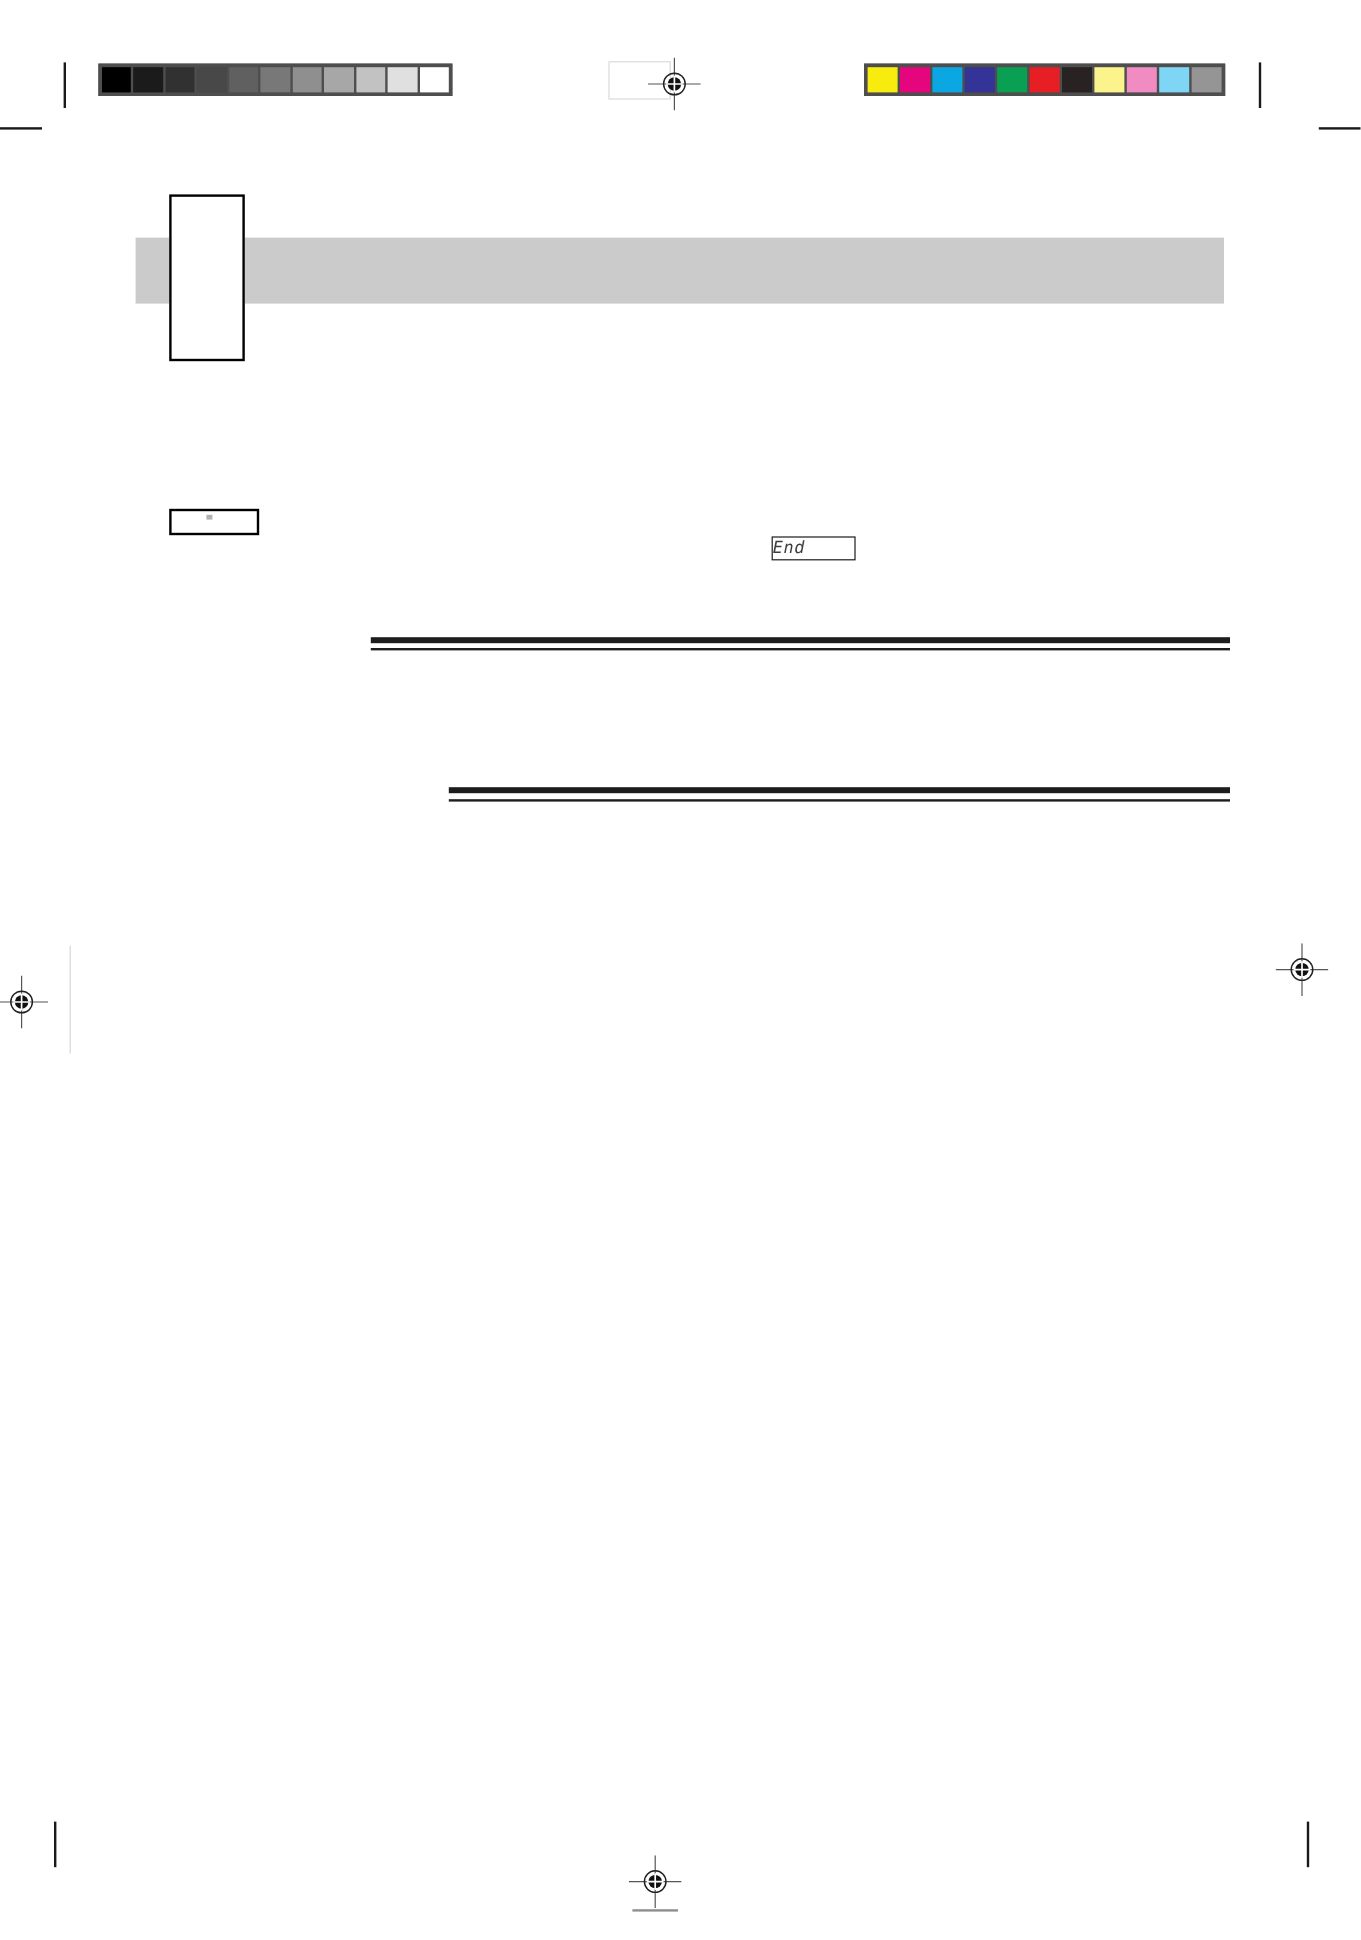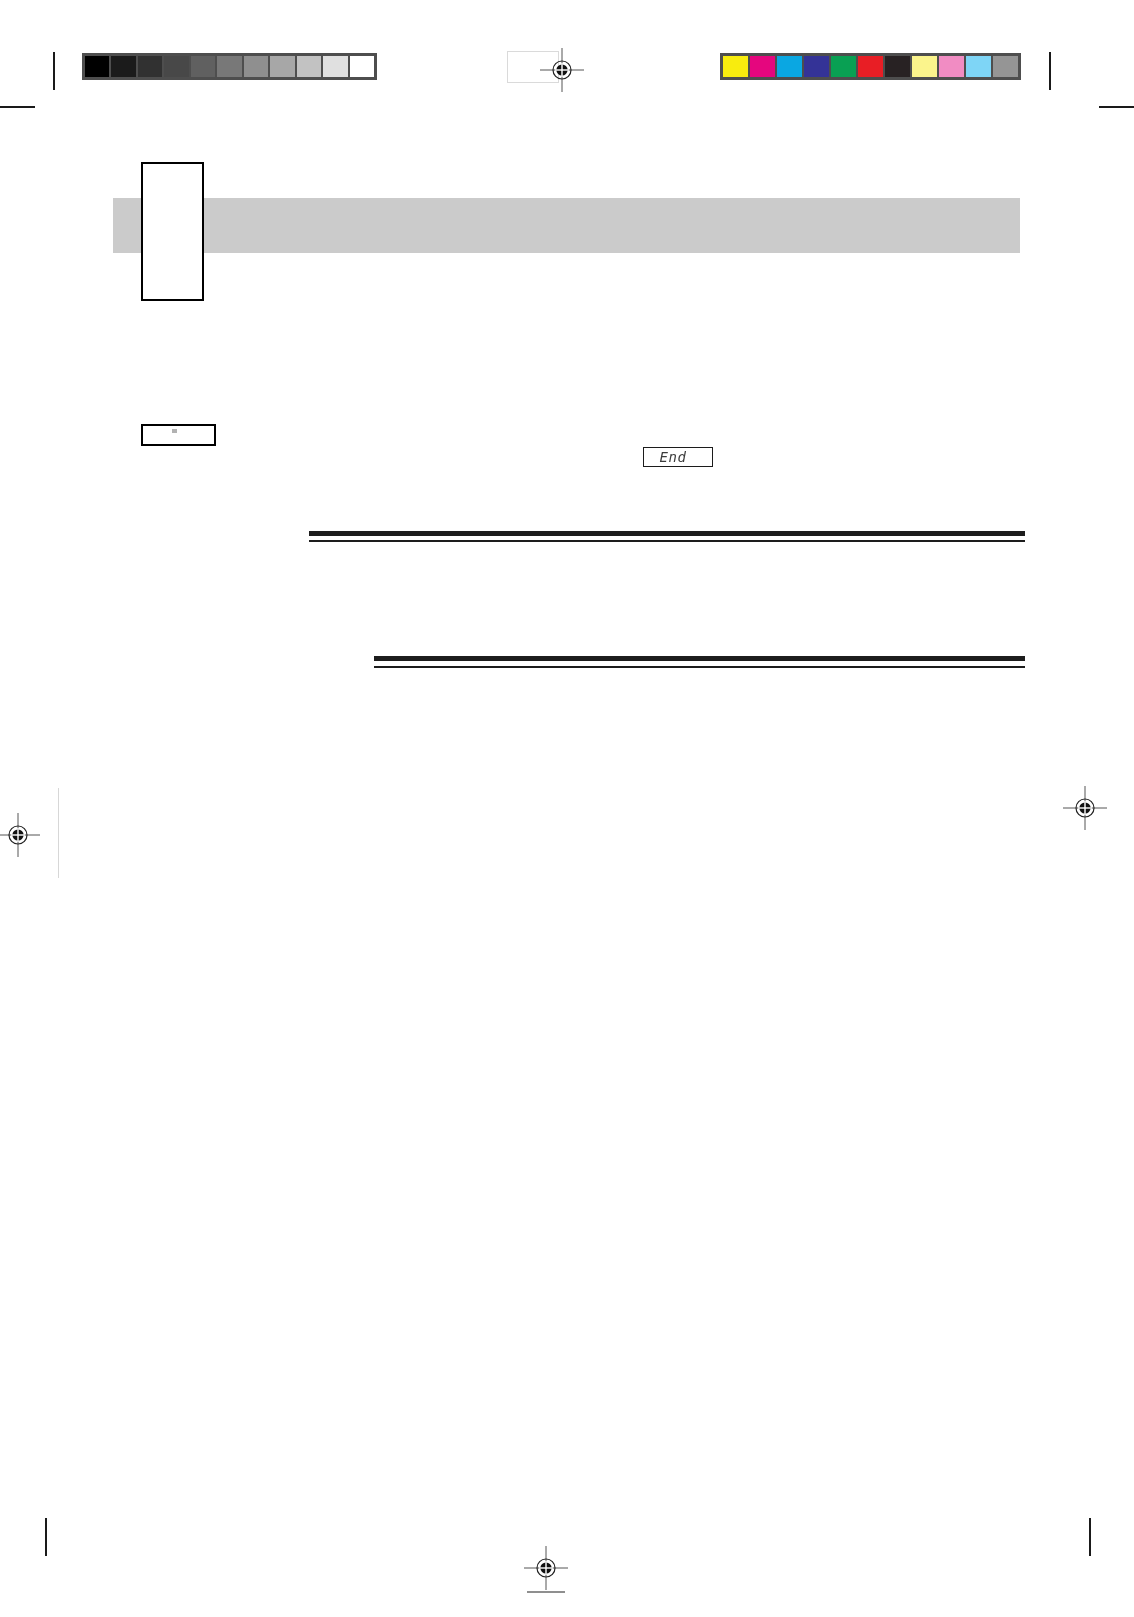--- a/index.html
+++ b/index.html
@@ -45,21 +45,21 @@
     background:#ffffff; border:2px solid #000000; box-sizing:border-box;
   }
   .key-box .tiny-mark {
     position:absolute; left:29px; top:3px; width:5px; height:4px; background:#b2b2b2;
   }
 
   
   .end-box {
     position:absolute; left:643px; top:447px; width:70px; height:20px;
     background:#ffffff; border:1.5px solid #1c1c1c; box-sizing:border-box;
-    display:flex; align-items:center; justify-content:center; padding-right:10px;
+    display:flex; align-items:center; justify-content:flex-start; padding-right:10px;
   }
   .end-box .lcd-text {
     font-family:"DejaVu Sans Mono", monospace; font-style:italic;
     font-size:14px; line-height:1; color:#3c3c3c; letter-spacing:0.5px;
   }
 
   
   .rule-thick { position:absolute; height:5px; background:#1d1d1d; }
   .rule-thin  { position:absolute; height:2px; background:#1d1d1d; }
 </style>

